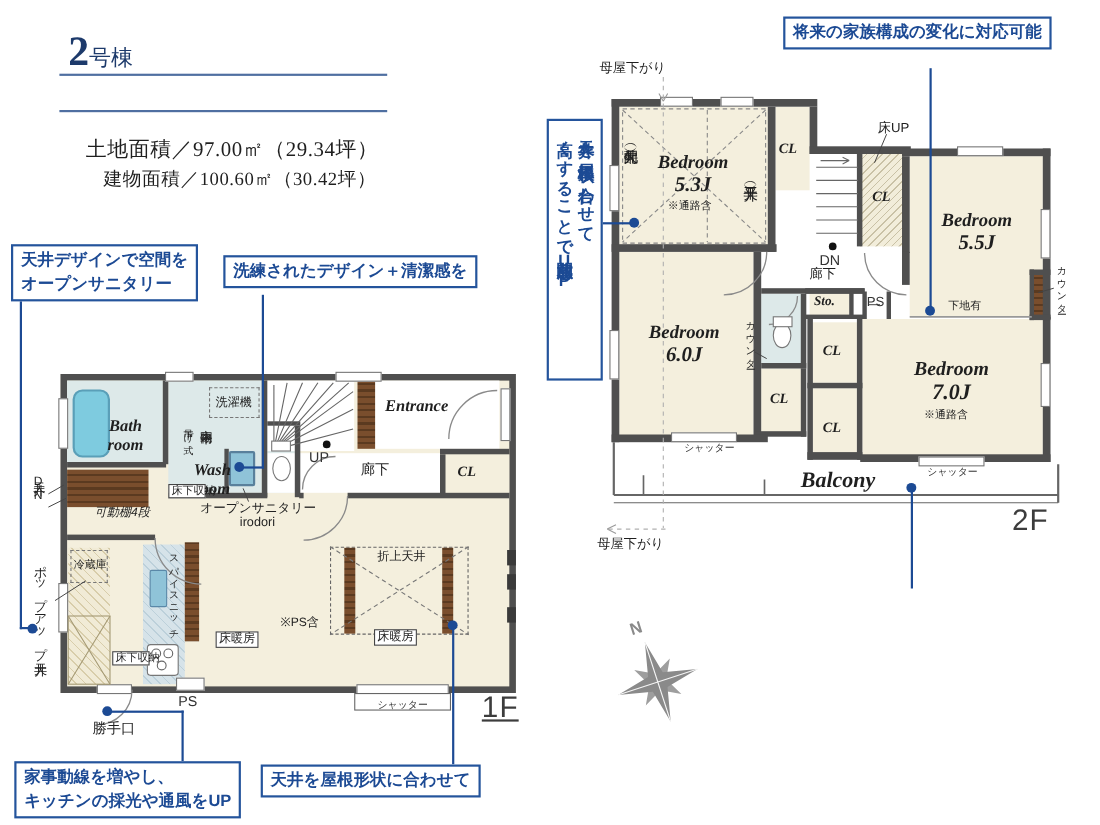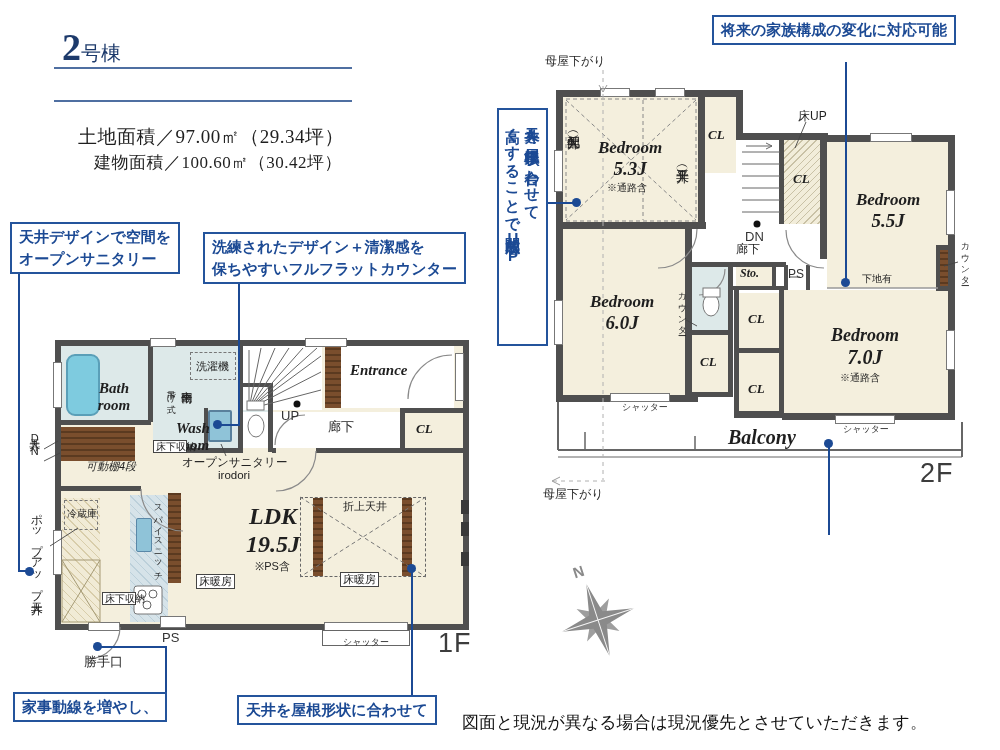--- a/index.html
+++ b/index.html
@@ -112,38 +112,34 @@
   <div class="lbl vu" style="left:180px;top:382px;font-size:11px;">室内物干</div>
   <div class="lbl vu" style="left:166px;top:384px;font-size:9px;">吊下げ式</div>
   <div class="lbl boxlbl" style="left:153px;top:396px;width:28px;font-size:10px;line-height:1.1;text-align:center;"><span>床下収納</span></div>
   <div class="lbl" style="left:86px;top:460px;font-size:11px;font-style:italic;">可動棚4段</div>
   <div class="lbl vu" style="left:28px;top:430px;font-size:11px;">天井DN</div>
   <div class="lbl vu" style="left:29px;top:505px;font-size:12px;">ポップアップ天井</div>
   <div class="lbl serif" style="left:350px;top:362px;font-size:15px;">Entrance</div>
   <div class="lbl" style="left:328px;top:420px;font-size:13px;">廊下</div>
   <div class="lbl serif" style="left:416px;top:422px;font-size:13px;">CL</div>
   <div class="lbl" style="left:281px;top:409px;font-size:13px;color:#333;">UP</div>
-  <div class="lbl serif ctr" style="left:233px;top:503px;width:80px;">
-    <div style="font-size:24px;">LDK</div>
-    <div style="font-size:24px;">19.5J</div>
-  </div>
   <div class="lbl" style="left:255px;top:560px;font-size:11px;">※PS含</div>
   <div class="lbl boxlbl" style="left:196px;top:530px;">床暖房</div>
   <div class="lbl boxlbl" style="left:340px;top:528px;">床暖房</div>
   <div class="lbl" style="left:343px;top:500px;font-size:11px;">折上天井</div>
   <div class="lbl" style="left:67px;top:508px;font-size:10px;">冷蔵庫</div>
   <div class="lbl vu" style="left:153px;top:498px;font-size:9px;">スパイスニッチ</div>
   <div class="lbl boxlbl" style="left:102px;top:548px;width:28px;font-size:10px;line-height:1.1;text-align:center;"><span>床下収納</span></div>
   <div class="lbl ctr" style="left:182px;top:456px;width:104px;font-size:11.5px;color:#222;">
     <div>オープンサニタリー</div>
     <div>irodori</div>
   </div>
   <div class="lbl" style="left:162px;top:631px;font-size:13px;color:#333;">PS</div>
   <div class="lbl" style="left:84px;top:655px;font-size:13px;">勝手口</div>
-  <div class="lbl floorlbl" style="left:438px;top:628px;">1F</div>
+  <div class="lbl floorlbl" style="left:438px;top:628px;text-decoration:underline;">1F</div>
 
   <i class="a room cream" style="left:563px;top:97px;width:135px;height:126px;"></i>
   <i class="a room cream" style="left:563px;top:229px;width:122px;height:167px;"></i>
   <i class="a room cream" style="left:705px;top:97px;width:31px;height:76px;"></i>
   <i class="a room white" style="left:740px;top:140px;width:40px;height:88px;"></i>
   <i class="a room hatch-cl" style="left:782px;top:140px;width:40px;height:84px;"></i>
   <i class="a room cream" style="left:827px;top:142px;width:121px;height:146px;"></i>
   <i class="a room white" style="left:692px;top:229px;width:128px;height:33px;"></i>
   <i class="a room cream" style="left:736px;top:267px;width:36px;height:20px;"></i>
   <i class="a room white" style="left:788px;top:267px;width:18px;height:20px;"></i>
@@ -315,31 +311,31 @@
       <path d="M806,122 L795,148 M686,320 L697,326 M958,262 L944,266 M800,277 L790,277"></path>
     </g>
   </svg>
 
   <div class="callout" style="left:10px;top:222px;">
     <div>天井デザインで空間を</div>
     <div>オープンサニタリー</div>
   </div>
   <div class="callout" style="left:203px;top:232px;">
     <div>洗練されたデザイン＋清潔感を</div>
-    <div>保ちやすいフルフラットカウンター</div>
   </div>
   <div class="callout" style="left:712px;top:15px;">
     <div>将来の家族構成の変化に対応可能</div>
   </div>
   <div class="callout vu" style="left:497px;top:108px;height:222px;padding:6px 4px;line-height:1.3;">
     <div>天井を屋根形状に合わせて</div>
     <div>高くすることで開放感UP</div>
   </div>
   <div class="callout" style="left:13px;top:692px;">
     <div>家事動線を増やし、</div>
+    <div>キッチンの採光や通風をUP</div>
   </div>
   <div class="callout" style="left:237px;top:695px;">
     <div>天井を屋根形状に合わせて</div>
   </div>
 
   <i class="leader" style="left:18px;top:268px;width:2px;height:304px;"></i>
   <i class="leader" style="left:18px;top:570px;width:12px;height:2px;"></i>
   <i class="ldot" style="left:25px;top:567px;"></i>
   <i class="leader" style="left:238px;top:268px;width:2px;height:158px;"></i>
   <i class="leader" style="left:218px;top:424px;width:22px;height:2px;"></i>
@@ -358,15 +354,14 @@
 
   <svg id="compass" width="92" height="92" viewBox="0 0 92 92" style="left:553px;top:575px;">
     <g transform="rotate(-18 45 45)">
       <polygon points="62,28 53,45 62,62 45,53 28,62 37,45 28,28 45,37" fill="#9e9e9e"></polygon>
       <polygon points="45,7 52,38 83,45 52,52 45,83 38,52 7,45 38,38" fill="#8a8a8a"></polygon>
       <path d="M45,7 L45,83 M7,45 L83,45" stroke="#f5f5f5" stroke-width="1"></path>
     </g>
   </svg>
   <div class="lbl" style="left:573px;top:563px;font-size:15px;font-weight:bold;color:#8a8a8a;transform:rotate(-18deg);">N</div>
 
-  <div class="lbl" style="left:462px;top:713px;font-size:17px;color:#111;">図面と現況が異なる場合は現況優先とさせていただきます。</div>
 
 </div>
 
 </body></html>

